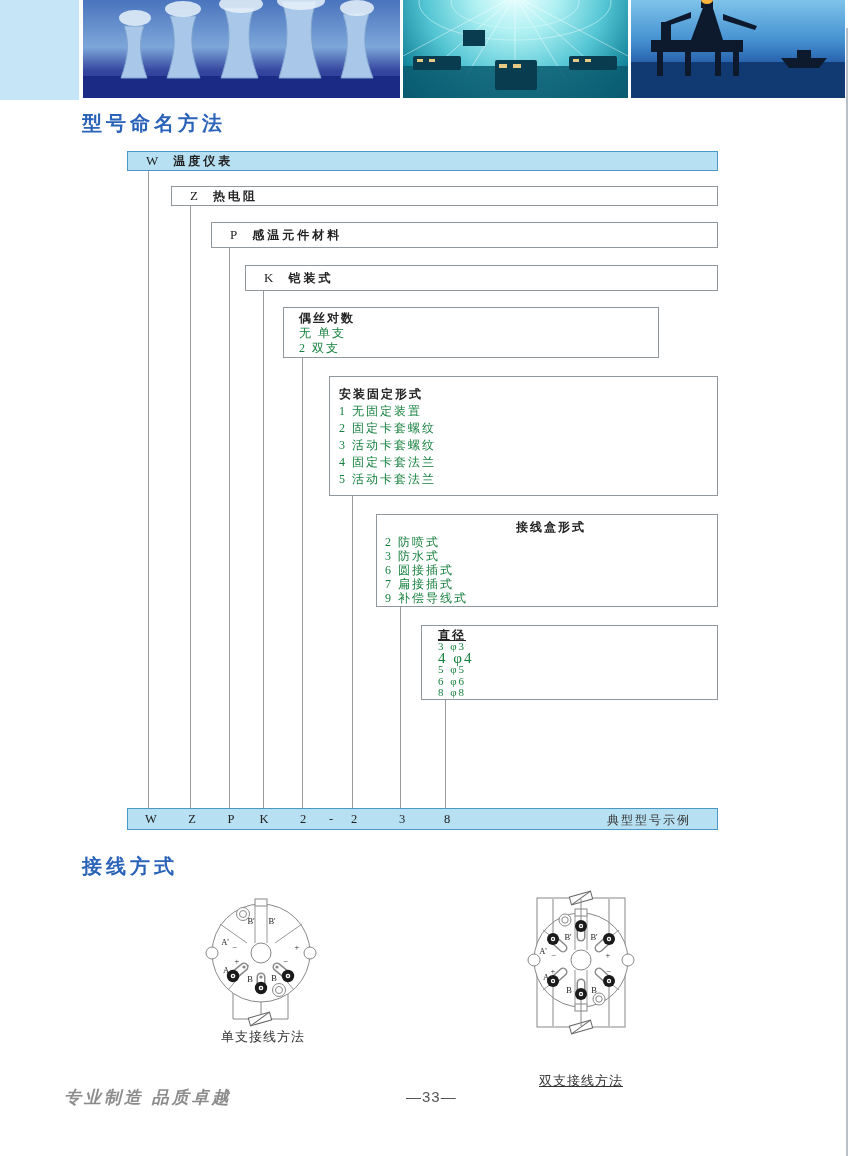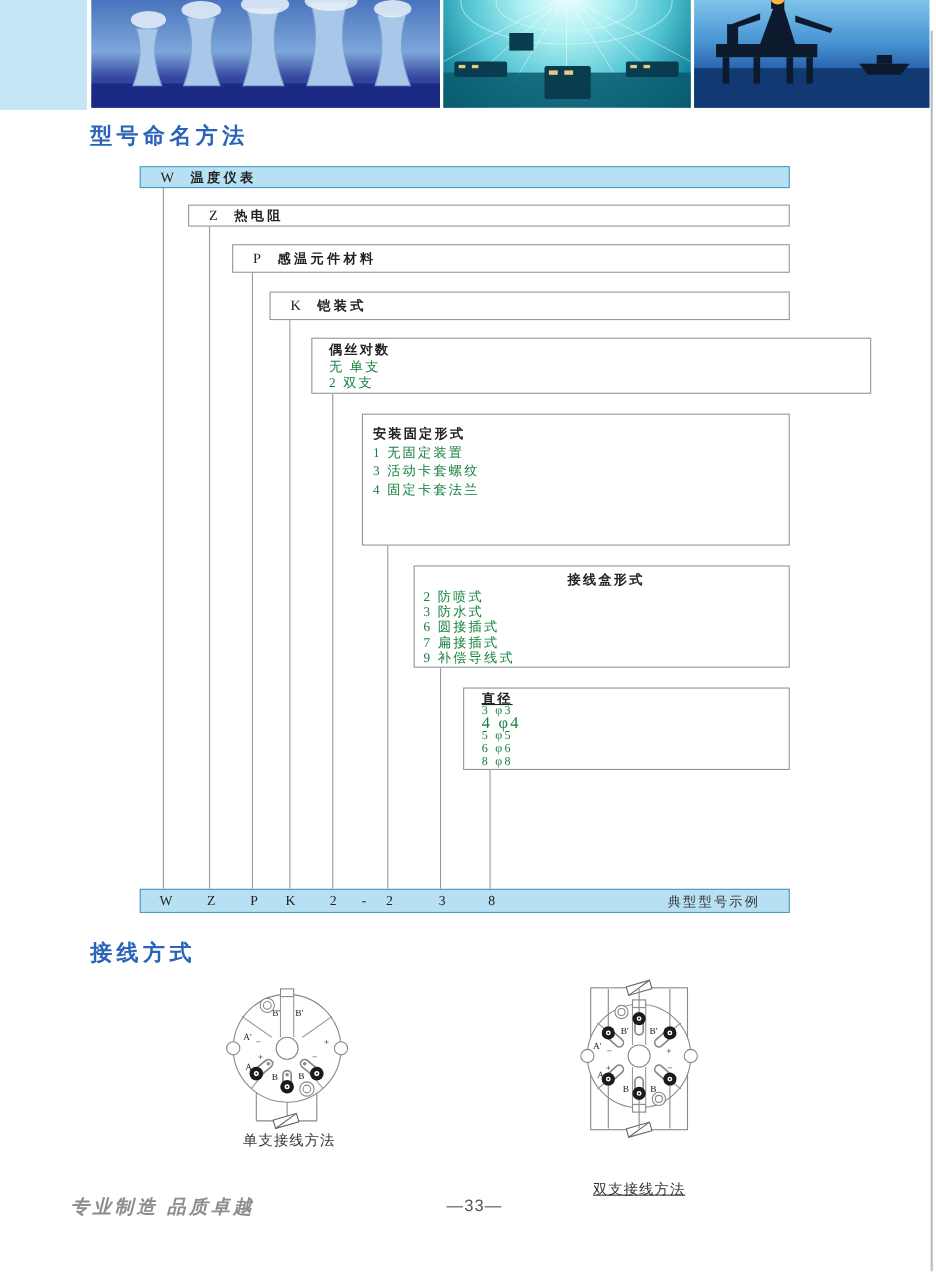--- a/index.html
+++ b/index.html
@@ -148,31 +148,33 @@
   <div class="nbox codebox" style="left:211px;top:222px;width:507px;height:26px;">
     <span class="code">P</span>
     <span class="lbl">感温元件材料</span>
   </div>
 
   <div class="nbox codebox" style="left:245px;top:265px;width:473px;height:26px;">
     <span class="code">K</span>
     <span class="lbl">铠装式</span>
   </div>
 
-  <div class="nbox listbox" style="left:283px;top:307px;width:509px;height:51px;padding:3px 4px 0 15px;">
+  <div class="nbox listbox" style="left:283px;top:307px;width:376px;height:51px;padding:3px 4px 0 15px;">
     <div class="btitle" style="line-height:15px;">偶丝对数</div>
     <div class="item" style="line-height:15px;">无 单支</div>
     <div class="item" style="line-height:15px;">2 双支</div>
   </div>
 
   <div class="nbox listbox" style="left:329px;top:376px;width:389px;height:120px;padding:8px 0 0 9px;">
     <div class="btitle" style="line-height:18px;">安装固定形式</div>
     <div class="item" style="line-height:17px;">1 无固定装置</div>
+    <div class="item" style="line-height:17px;">2 固定卡套螺纹</div>
     <div class="item" style="line-height:17px;">3 活动卡套螺纹</div>
     <div class="item" style="line-height:17px;">4 固定卡套法兰</div>
+    <div class="item" style="line-height:17px;">5 活动卡套法兰</div>
   </div>
 
   <div class="nbox listbox" style="left:376px;top:514px;width:342px;height:93px;padding:5px 0 0 8px;">
     <div class="btitle" style="line-height:15px;text-align:center;">接线盒形式</div>
     <div class="item" style="line-height:14px;">2 防喷式</div>
     <div class="item" style="line-height:14px;">3 防水式</div>
     <div class="item" style="line-height:14px;">6 圆接插式</div>
     <div class="item" style="line-height:14px;">7 扁接插式</div>
     <div class="item" style="line-height:14px;">9 补偿导线式</div>
   </div>

